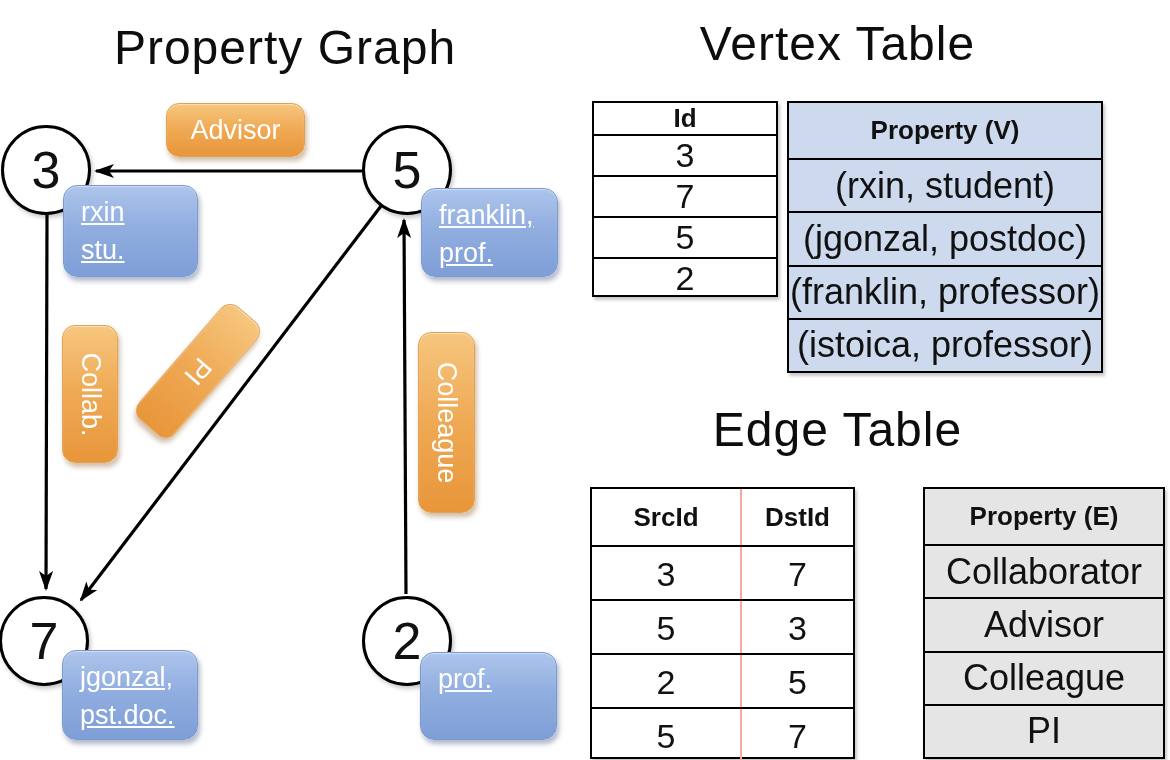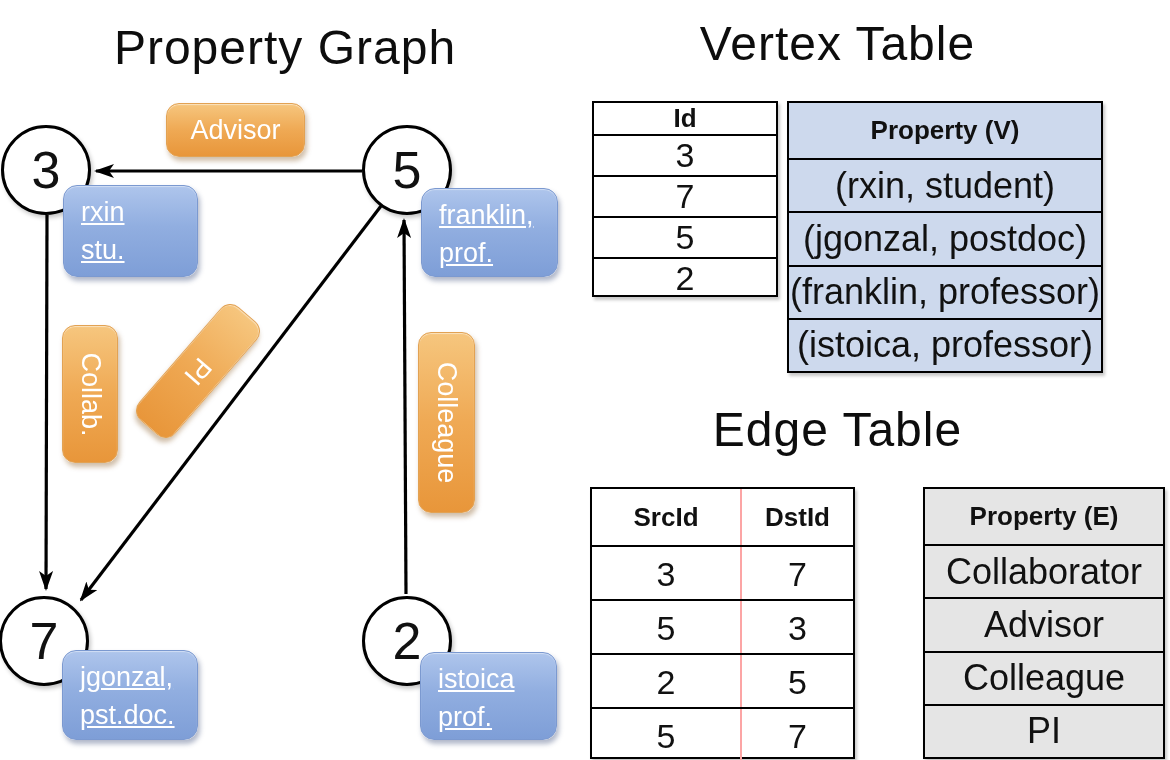--- a/index.html
+++ b/index.html
@@ -139,21 +139,20 @@
   </div>
   <div class="vlabel" style="left:421px; top:188px; width:137px; height:89px;">
     <div>franklin,</div>
     <div>prof.</div>
   </div>
   <div class="vlabel" style="left:62px; top:650px; width:136px; height:90px;">
     <div>jgonzal,</div>
     <div>pst.doc.</div>
   </div>
   <div class="vlabel" style="left:420px; top:652px; width:137px; height:88px;">
-    <div>istoica</div>
     <div>prof.</div>
   </div>
 
   <div class="elabel" style="left:166px; top:103px; width:139px; height:54px;">
     <span>Advisor</span>
   </div>
   <div class="elabel" style="left:62px; top:325px; width:56px; height:138px;">
     <span class="rot90">Collab.</span>
   </div>
   <div class="elabel" style="left:174px; top:296px; width:48px; height:150px; transform:rotate(41deg);">

